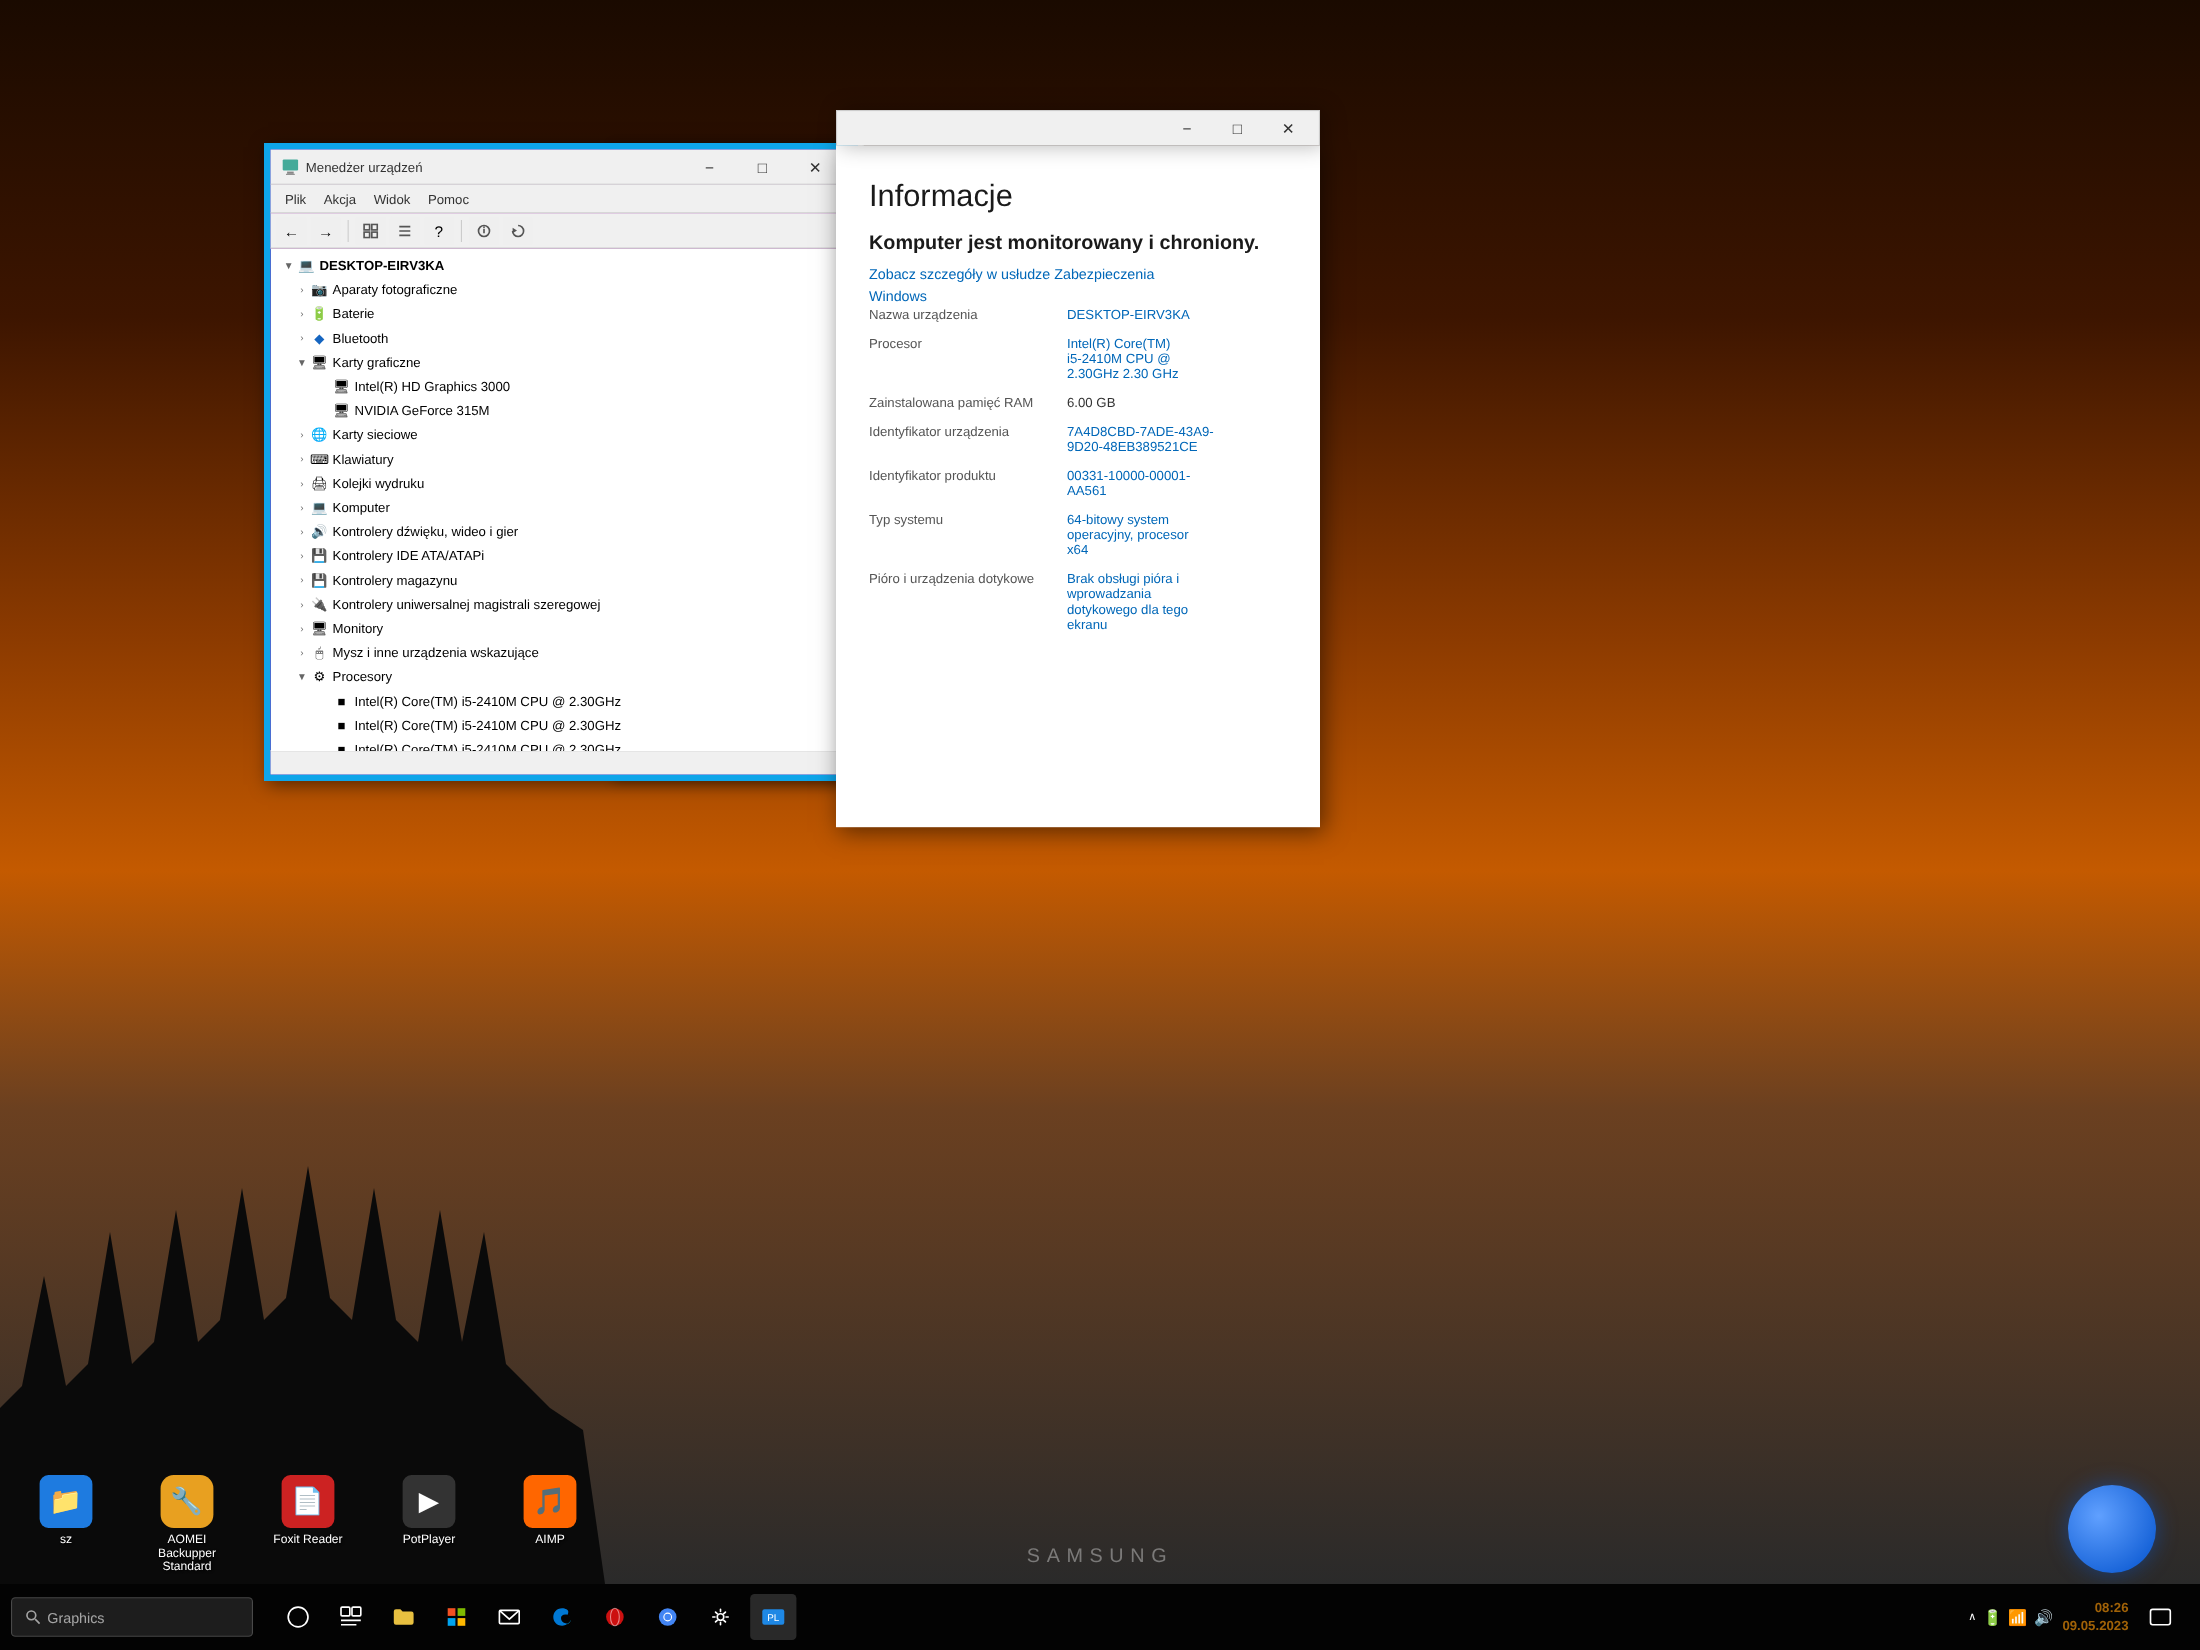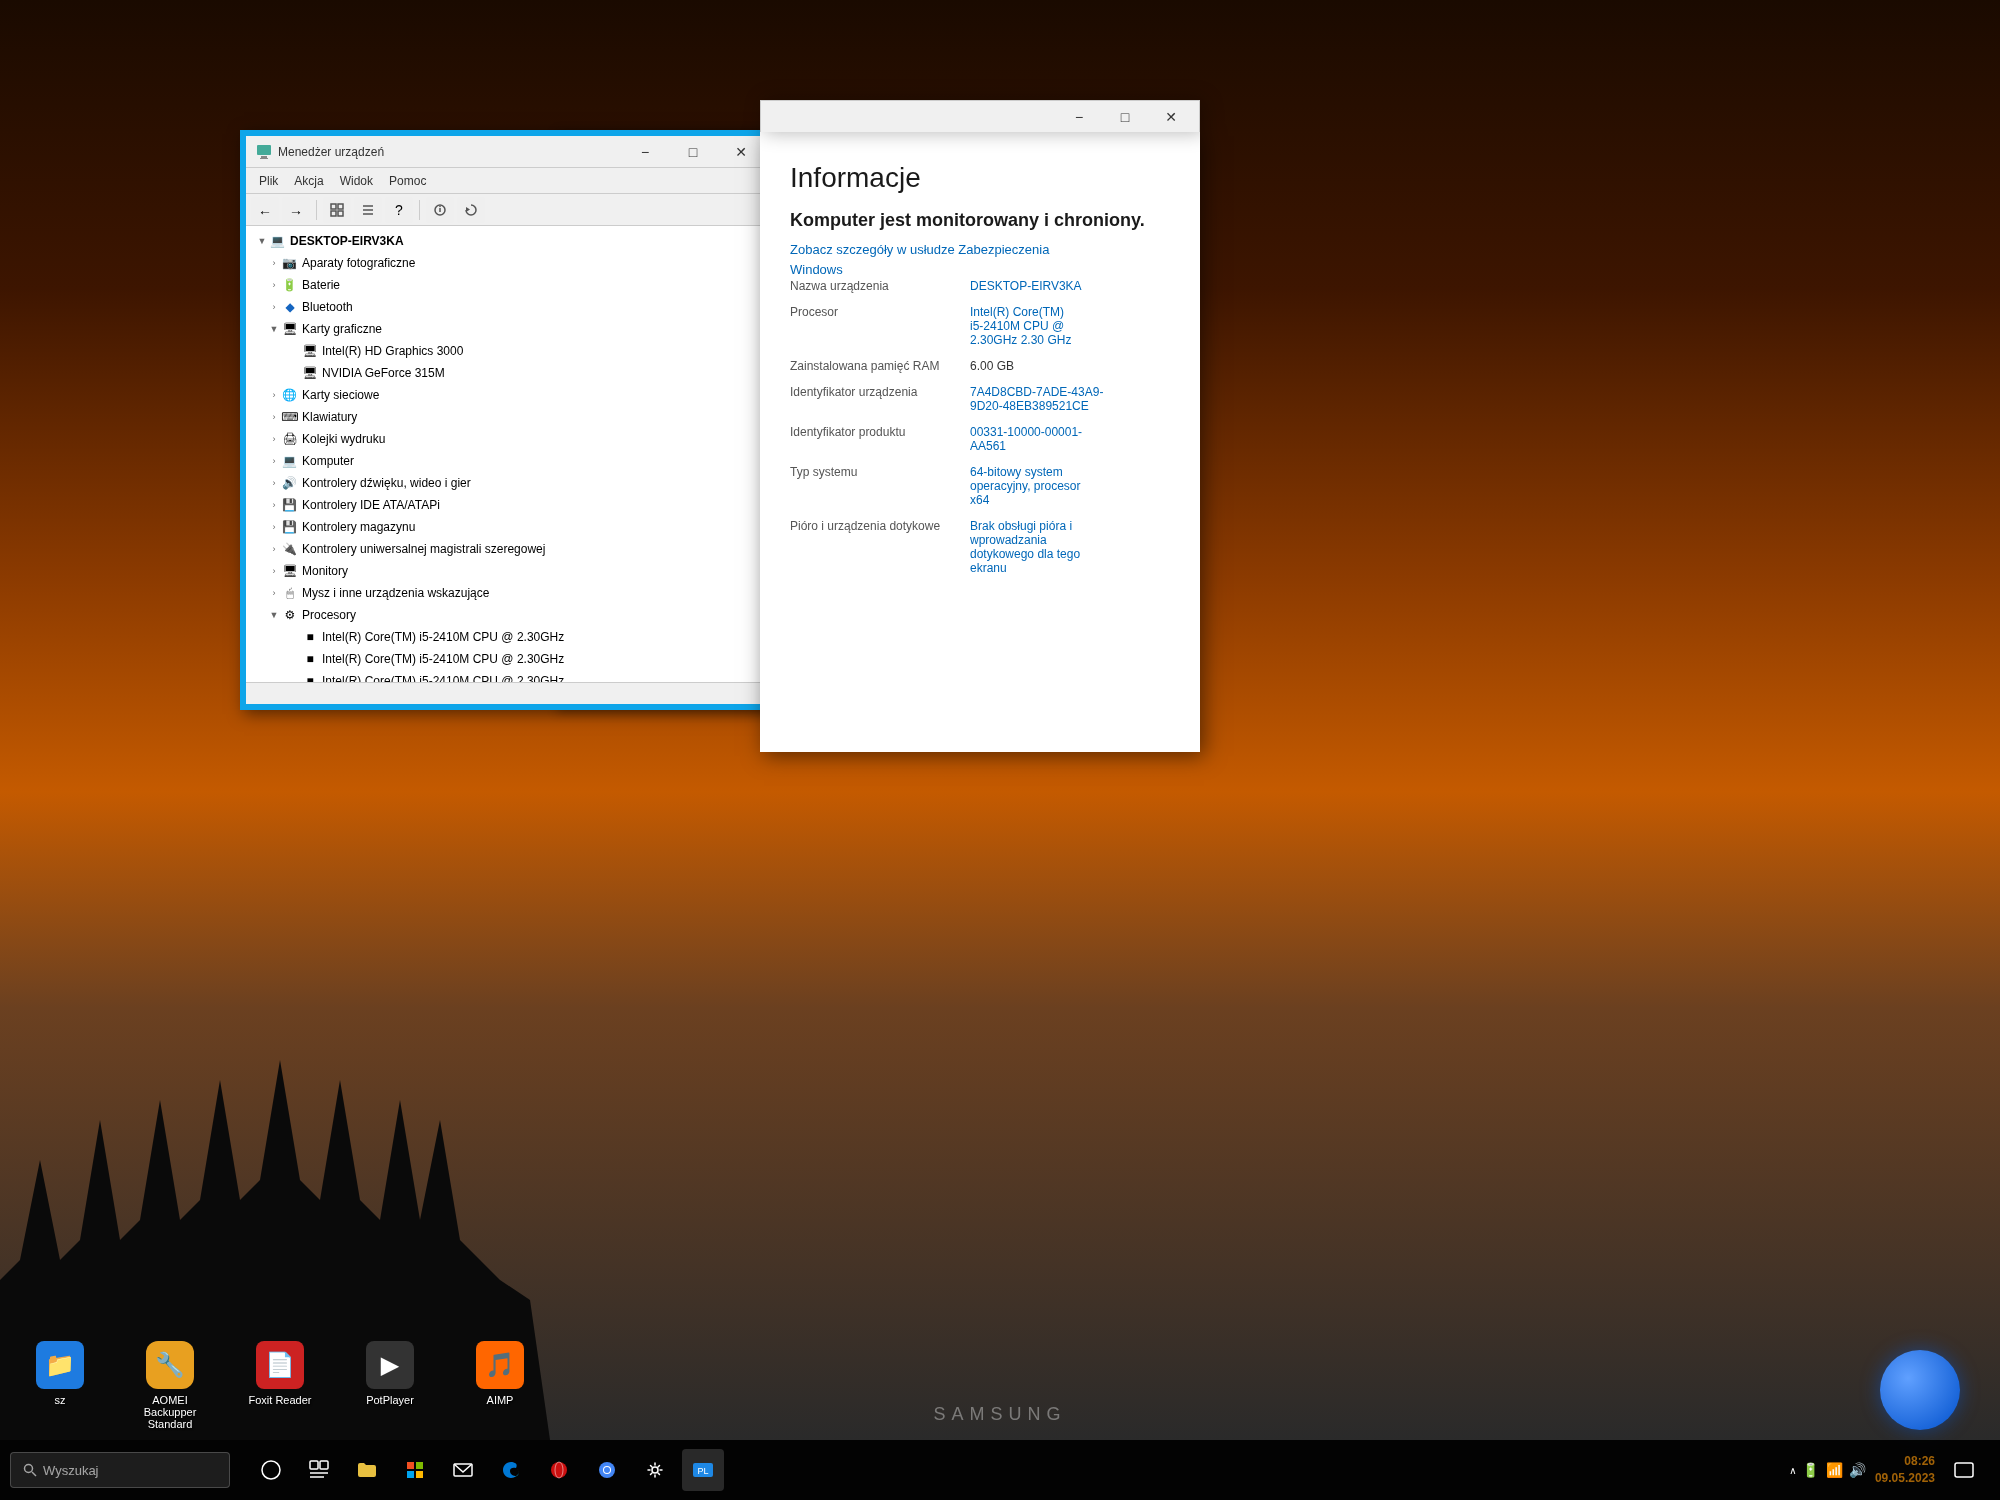--- a/index.html
+++ b/index.html
@@ -715,21 +715,21 @@
 
 <div class="blue-circle"></div>
 
 <div class="taskbar">
 
   <div class="taskbar-search">
     <svg width="14" height="14" viewBox="0 0 14 14" style="margin-right:6px;flex-shrink:0">
       <circle cx="5.5" cy="5.5" r="4" fill="none" stroke="rgba(255,255,255,0.6)" stroke-width="1.5"></circle>
       <line x1="9" y1="9" x2="13" y2="13" stroke="rgba(255,255,255,0.6)" stroke-width="1.5"></line>
     </svg>
-    <span style="color:rgba(255,255,255,0.6);font-size:13px">Wyszukaj</span>
+    <span style="color:rgba(255,255,255,0.6);font-size:13px">Graphics</span>
   </div>
 
   <div class="taskbar-icons">
 
     <div class="taskbar-icon">
       <svg viewBox="0 0 22 22" width="22" height="22">
         <circle cx="11" cy="11" r="9" fill="none" stroke="white" stroke-width="1.5"></circle>
       </svg>
     </div>
     <div class="taskbar-icon">

